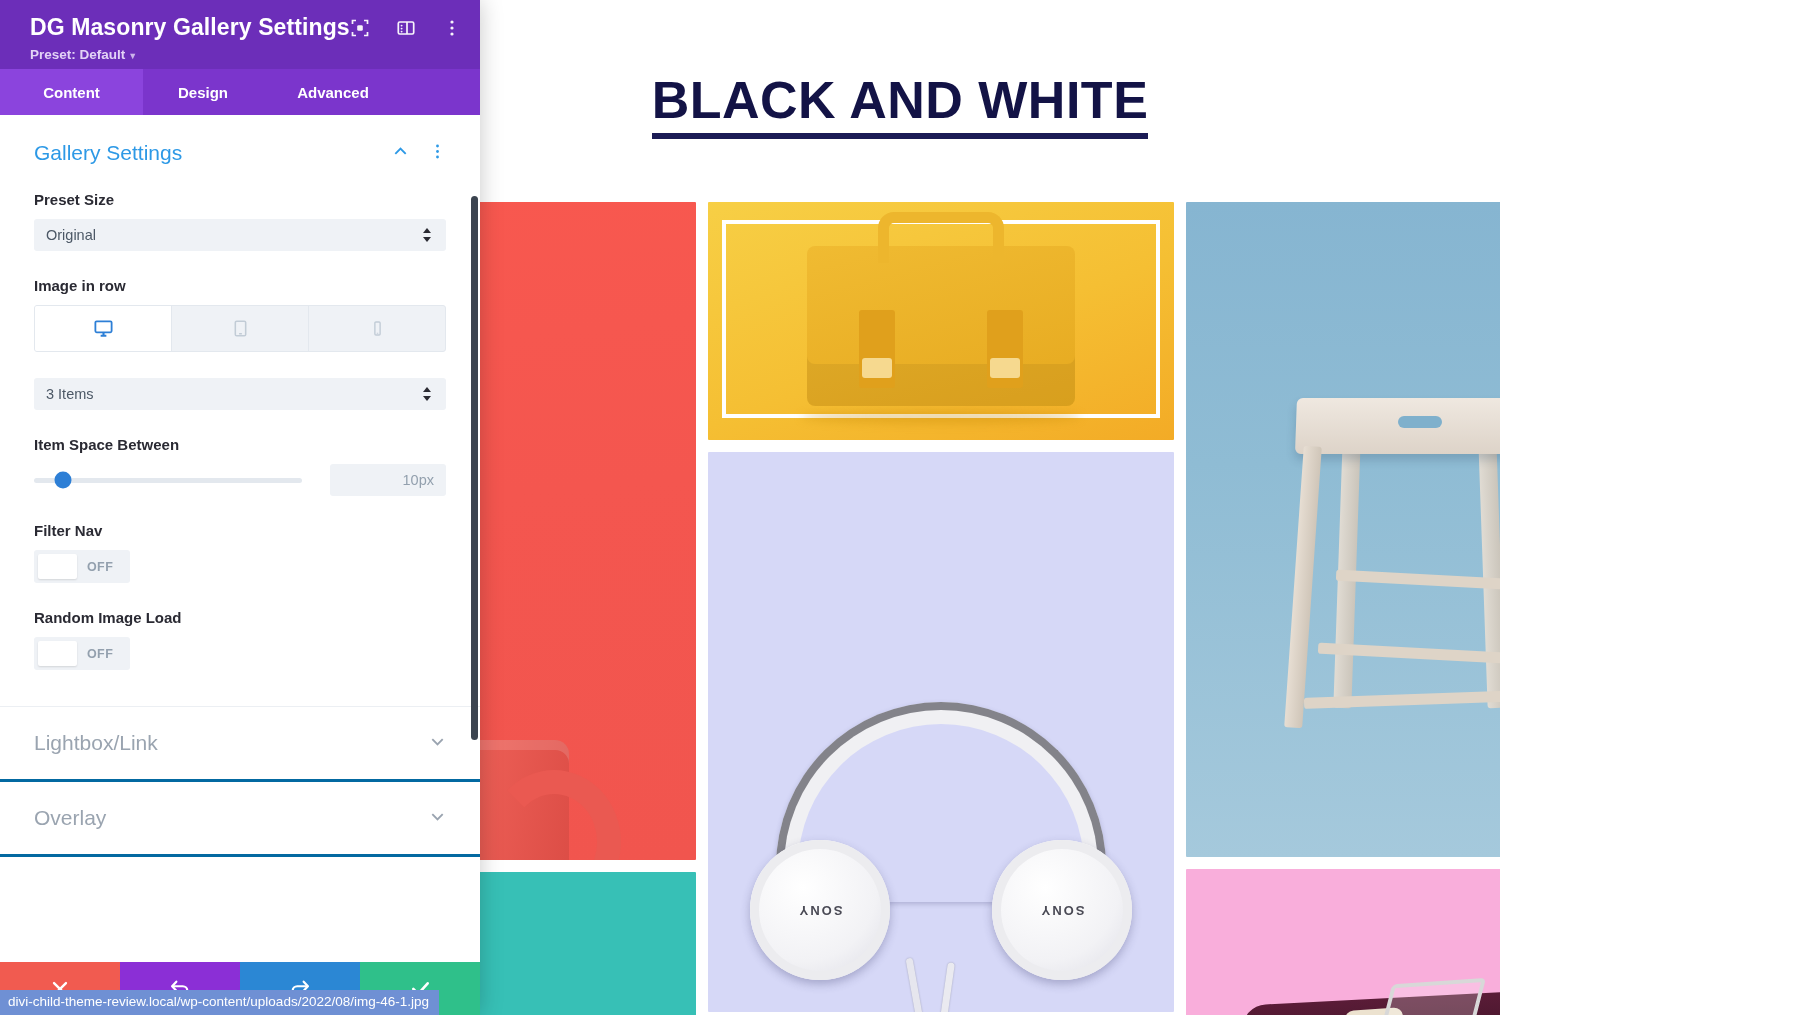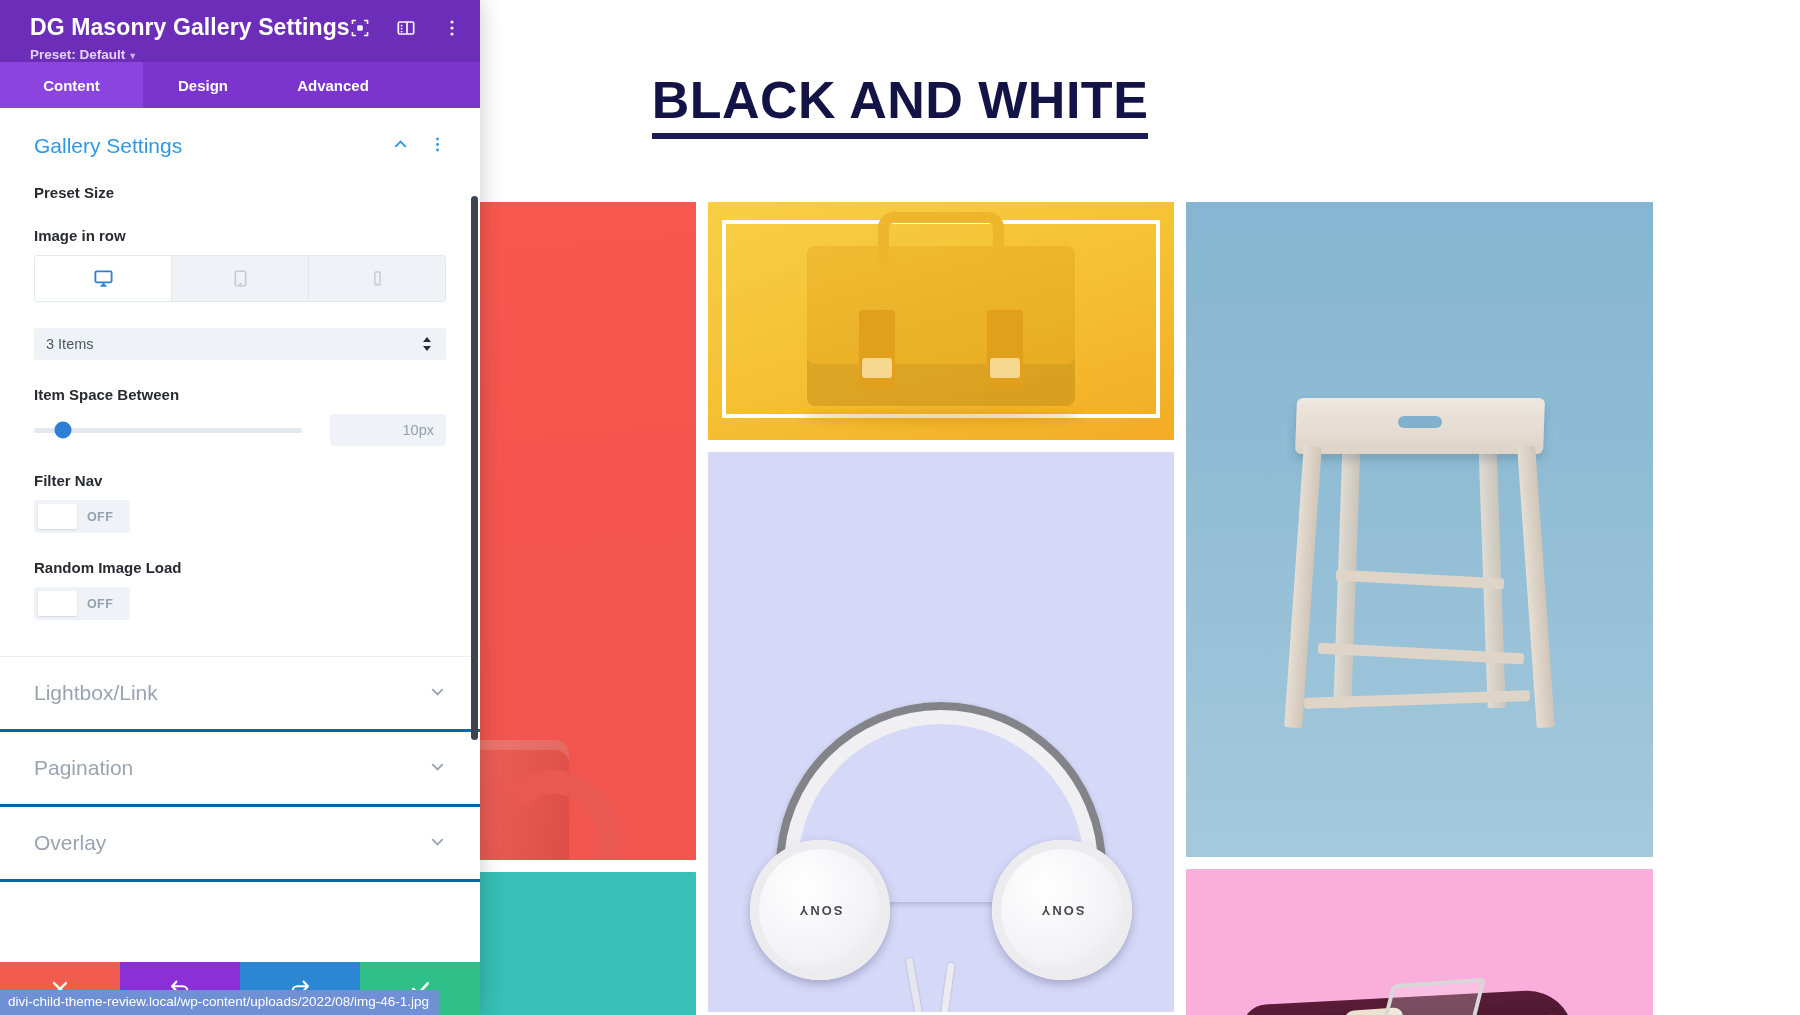--- a/index.html
+++ b/index.html
@@ -6,21 +6,21 @@
   html, body {
     width: 1800px; height: 1015px;
     overflow: hidden;
     font-family: "Liberation Sans", sans-serif;
     background: #ffffff;
   }
   #root { position: relative; width: 1800px; height: 1015px; }
 
   
   .preview {
-    position: absolute; left: 0; top: 0; width: 1800px; height: 1015px;
+    position: absolute; left: 0; top: 0; width: 1500px; height: 1015px;
     background: #ffffff; overflow: hidden;
   }
   .page-title {
     position: absolute; left: 0; top: 72px; width: 1800px;
     text-align: center;
   }
   .page-title .ttl {
     display: inline-block;
     font-family: "Liberation Sans", sans-serif;
     font-weight: 700;
@@ -225,21 +225,21 @@
   
   .panel {
     position:absolute; left:0; top:0;
     width: 480px; height: 1015px;
     background:#ffffff;
     box-shadow: 0 0 22px rgba(0,0,0,.22);
     display:flex; flex-direction:column;
     z-index: 30;
   }
   .panel-header {
-    background:#6c2eb9; color:#fff; padding: 14px 26px 0 30px;
+    background:#6c2eb9; color:#fff; padding: 14px 26px 7px 30px;
     flex: none;
   }
   .ph-row { display:flex; align-items:center; }
   .ph-title {
     font-size: 23px; font-weight: 700; letter-spacing:.1px; flex:1;
     white-space:nowrap;
   }
   .ph-icons { display:flex; align-items:center; gap: 26px; padding-right: 2px; }
   .ph-icons .ic { width:20px; height:20px; opacity:.95; cursor:pointer; display:block; }
   .ph-preset {
@@ -490,20 +490,29 @@
           <svg viewBox="0 0 18 18" width="17" height="17" fill="#2d99e6">
             <circle cx="9" cy="3.2" r="1.5"></circle>
               <circle cx="9" cy="9" r="1.5"></circle>
               <circle cx="9" cy="14.8" r="1.5"></circle>
           </svg>
         </span>
       </div>
 
       <div class="field">
         <div class="field-label">Preset Size</div>
+        <div class="select">
+          <span>Original</span>
+          <span class="arrows">
+            <svg viewBox="0 0 10 16" width="10" height="16" fill="#2b2b33">
+              <polygon points="5,1 9,6 1,6"></polygon>
+                <polygon points="5,15 9,10 1,10"></polygon>
+            </svg>
+          </span>
+        </div>
       </div>
 
       <div class="field">
         <div class="field-label">Image in row</div>
         <div class="segmented">
           <div class="seg active">
             <span>
               <svg viewBox="0 0 22 22" width="21" height="21" fill="none" stroke="#2d7fd6" stroke-width="1.9">
                 <rect x="2.5" y="3.5" width="17" height="11.5" rx="1.3"></rect>
                 <line x1="8" y1="18.6" x2="14" y2="18.6" stroke-width="2.2"></line>
@@ -575,28 +584,20 @@
       <div class="accordion">
         <div class="acc-item">
           <span class="acc-t">Lightbox/Link</span>
           <span>
             <svg viewBox="0 0 18 18" width="17" height="17" fill="none" stroke="#9aa4b0" stroke-width="2">
               <polyline points="3.5,6.5 9,12 14.5,6.5"></polyline>
             </svg>
           </span>
         </div>
         <div class="acc-item">
-          <span class="acc-t">Pagination</span>
-          <span>
-            <svg viewBox="0 0 18 18" width="17" height="17" fill="none" stroke="#9aa4b0" stroke-width="2">
-              <polyline points="3.5,6.5 9,12 14.5,6.5"></polyline>
-            </svg>
-          </span>
-        </div>
-        <div class="acc-item">
           <span class="acc-t">Overlay</span>
           <span>
             <svg viewBox="0 0 18 18" width="17" height="17" fill="none" stroke="#9aa4b0" stroke-width="2">
               <polyline points="3.5,6.5 9,12 14.5,6.5"></polyline>
             </svg>
           </span>
         </div>
       </div>
 
     </div>

